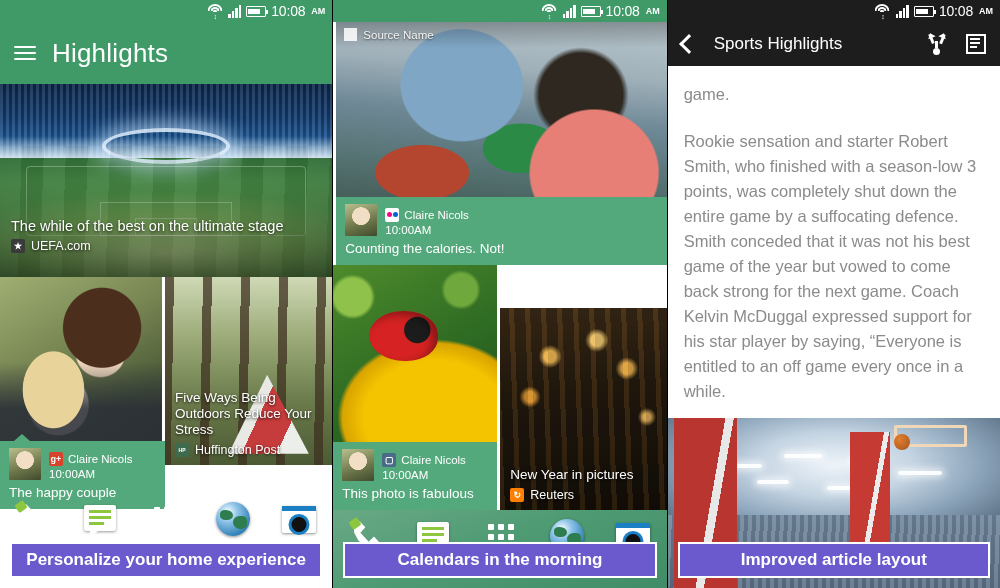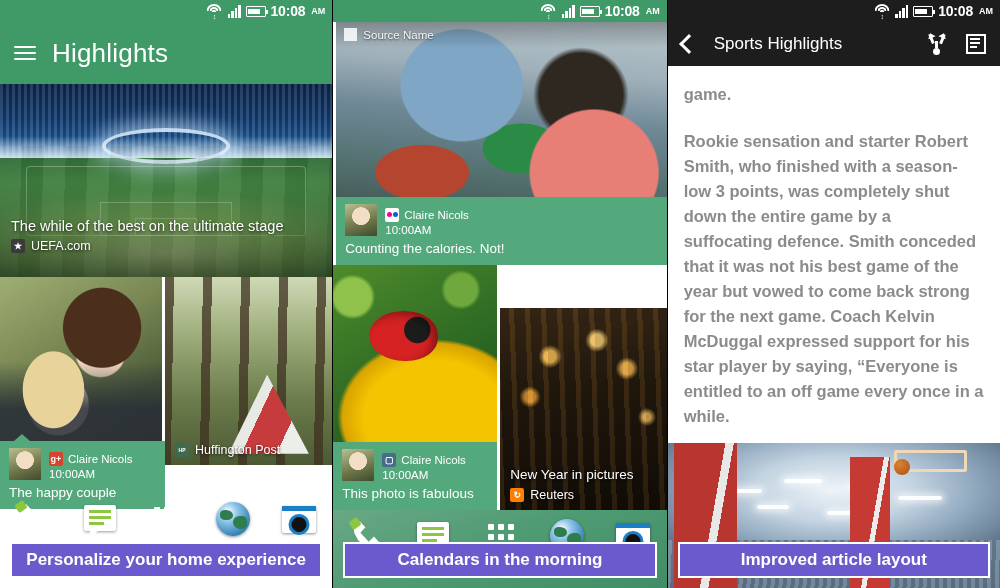--- a/index.html
+++ b/index.html
@@ -17,21 +17,21 @@
   .p2 { width: 334px; }
   .p3 { width: 333px; }
 
   
   .statusbar {
     height: 22px; display: flex; align-items: center; justify-content: flex-end;
     padding-right: 7px; gap: 5px;
   }
   .sb-green { background: #3f9a68; }
   .sb-dark  { background: #1d1d1d; }
-  .sb-time { color: #fff; font-size: 14px; font-weight: bold; letter-spacing: -0.2px; }
+  .sb-time { color: #fff; font-size: 14px; font-weight: normal; letter-spacing: -0.2px; }
   .sb-am { font-size: 9px; font-weight: bold; color: #fff; margin-left: 1px; }
 
   .ico-wifi { width: 17px; height: 15px; position: relative; }
   .ico-wifi i { position: absolute; left: 50%; transform: translateX(-50%);
     border: 2px solid #fff; border-bottom: none; border-radius: 50% 50% 0 0 / 100% 100% 0 0; }
   .ico-wifi i:nth-child(1) { width: 15px; height: 7px;  top: 0px; }
   .ico-wifi i:nth-child(2) { width: 9px;  height: 4px;  top: 3px; }
   .ico-wifi i:nth-child(3) { width: 3px;  height: 2px;  top: 6px; border-width:2px; }
   .ico-wifi b { position:absolute; bottom:0; left:50%; transform:translateX(-50%);
      font-size:7px; color:#fff; line-height:5px; letter-spacing:-1px;}
@@ -293,21 +293,21 @@
   .ic-share i:nth-child(5){ width:0;height:0;background:none;border-left:4px solid transparent;
      border-right:4px solid transparent;border-bottom:5px solid #fff; left:1px; top:0; transform:rotate(-22deg);}
   .ic-share i:nth-child(6){ width:0;height:0;background:none;border-left:4px solid transparent;
      border-right:4px solid transparent;border-bottom:5px solid #fff; right:1px; top:0; transform:rotate(22deg);}
   .ic-reader { width:20px; height:20px; border:2.5px solid #fff; cursor:pointer; position:relative; }
   .ic-reader i { position:absolute; left:2px; height:2px; background:#fff; }
   .ic-reader i:nth-child(1){ top:2px; width:10px; }
   .ic-reader i:nth-child(2){ top:6px; width:10px; }
   .ic-reader i:nth-child(3){ top:10px; width:7px; }
   .art-body { padding:16px 16px 0 16px; background:#fff; }
-  .art-body p { color:#8b8b8b; font-size:16.5px; line-height:25px;font-weight:bold; }
+  .art-body p { color:#8b8b8b; font-size:16.5px; line-height:25px; }
   .art-body p + p { margin-top:22px; }
   .art-hero { position:relative; margin-top:14px; height:180px; overflow:hidden;
     background: radial-gradient(ellipse 70% 52% at 50% 26%, #eef4f9 0%, #c4d4e2 34%, #8ea6bc 62%, #4e6377 100%); }
   .art-hero::before {
     content:''; position:absolute; left:0; right:0; bottom:0; height:46%;
     background: repeating-linear-gradient(92deg, rgba(140,158,178,.55) 0 4px, rgba(90,108,128,.55) 4px 8px),
                 linear-gradient(#6e8499, #46586b);
   }
   .art-hero .player-l { position:absolute; left:2%; top:0; width:19%; height:96%;
     background: linear-gradient(100deg, #b9352f 0 55%, #e8e8e8 55% 64%, #b9352f 64% 100%); }
@@ -384,20 +384,21 @@
       </div>
     </div>
 
     <div class="tiles">
       <div class="tile tile-couple">
         <div class="img-couple"></div>
       </div>
       <div class="tile tile-camp">
         <div class="img-camp"></div>
         <div class="tile-cap">
+          <div class="t">Five Ways Being Outdoors Reduce Your Stress</div>
           <div class="src-row">
             <div class="badge-sq badge-hp">HP</div>
             <div class="lbl">Huffington Post</div>
           </div>
         </div>
       </div>
     </div>
 
     <div class="social-card" style="left:0;top:441px;width:165px;">
       <div class="arrow"></div>

